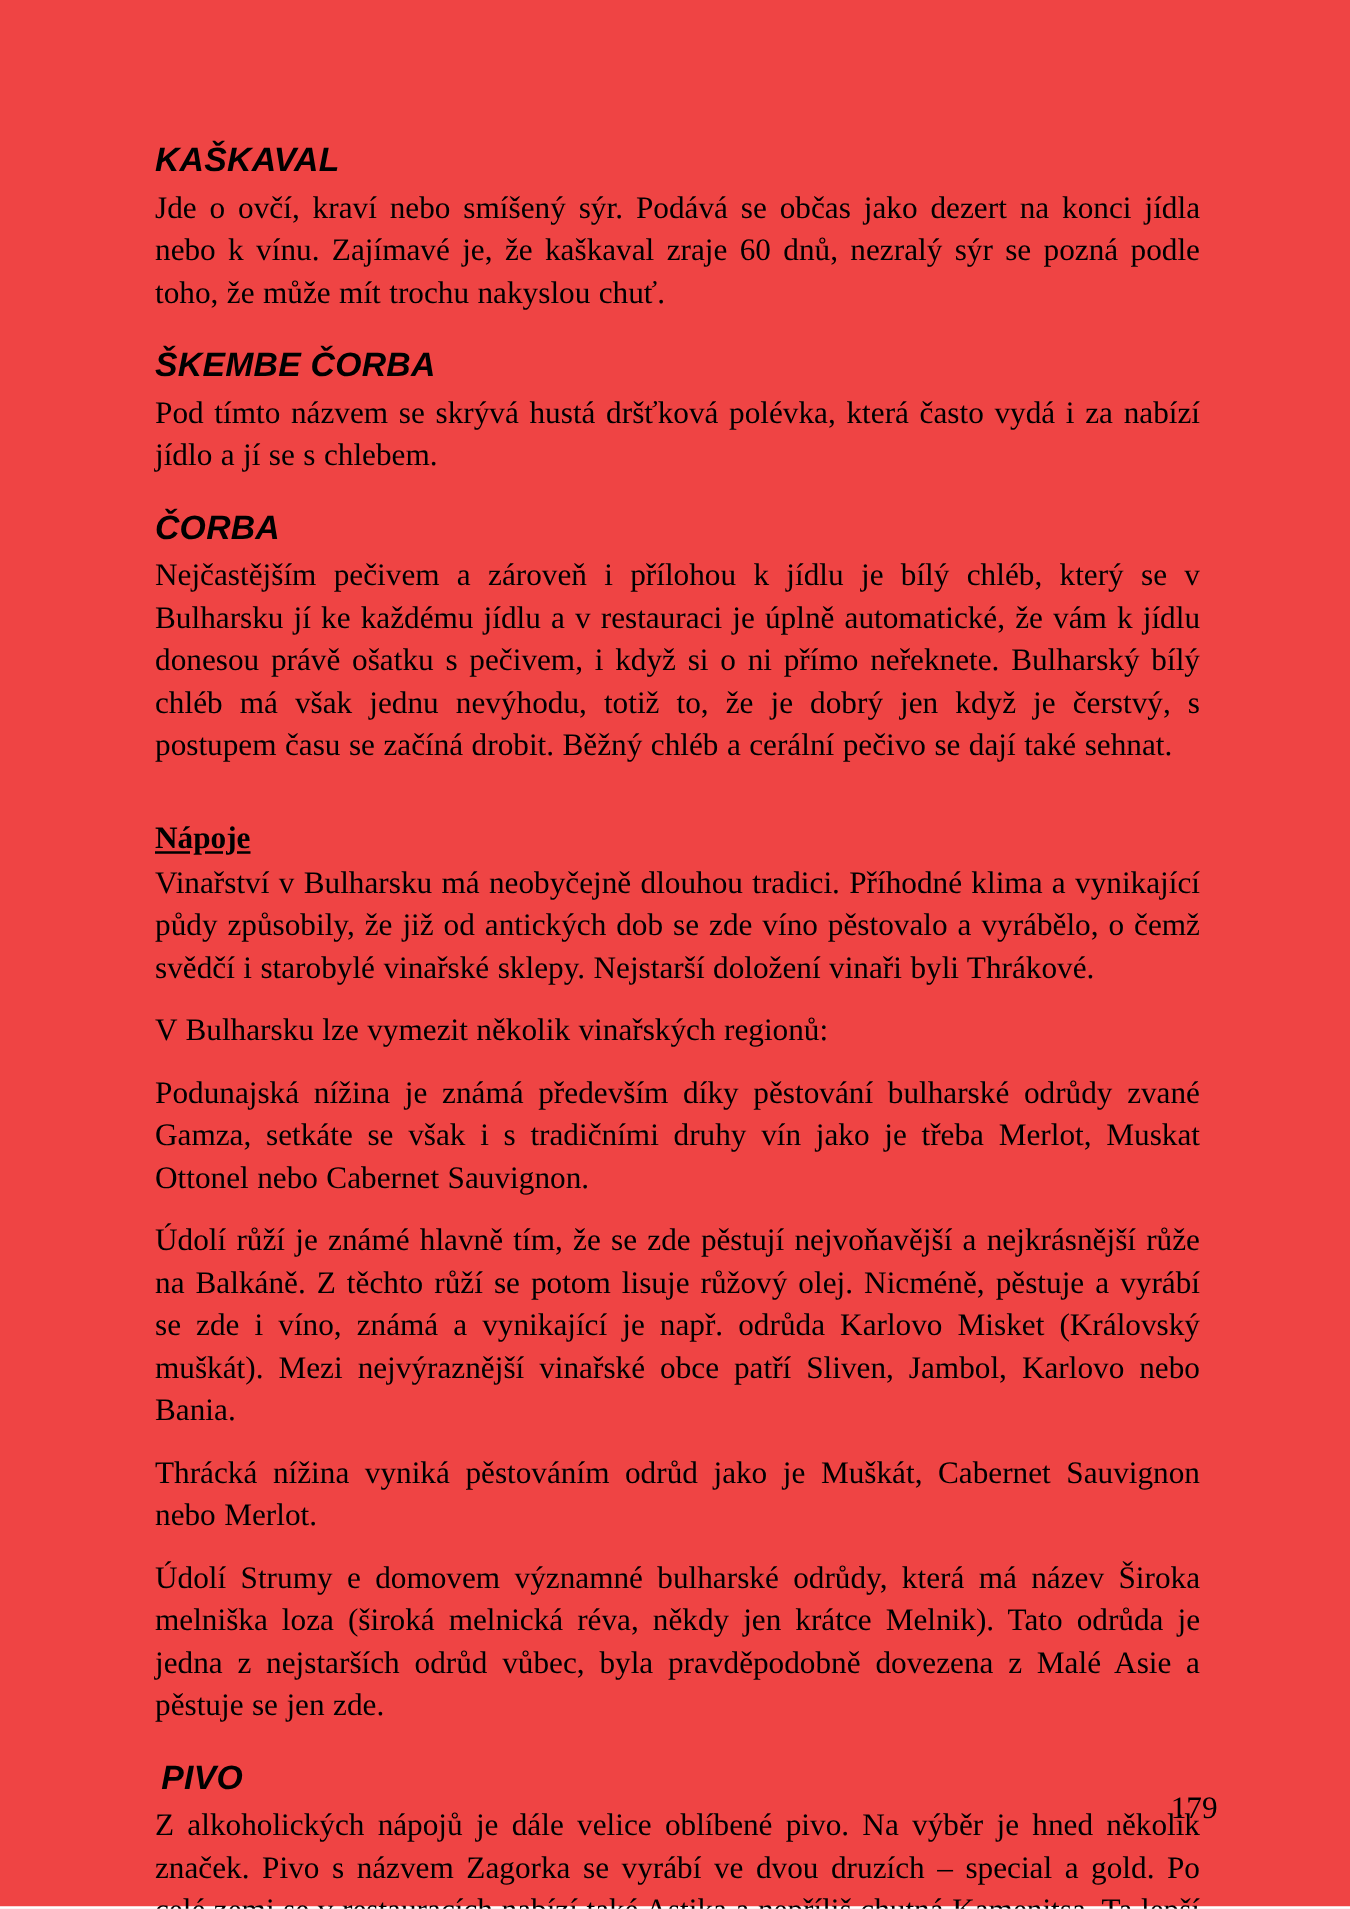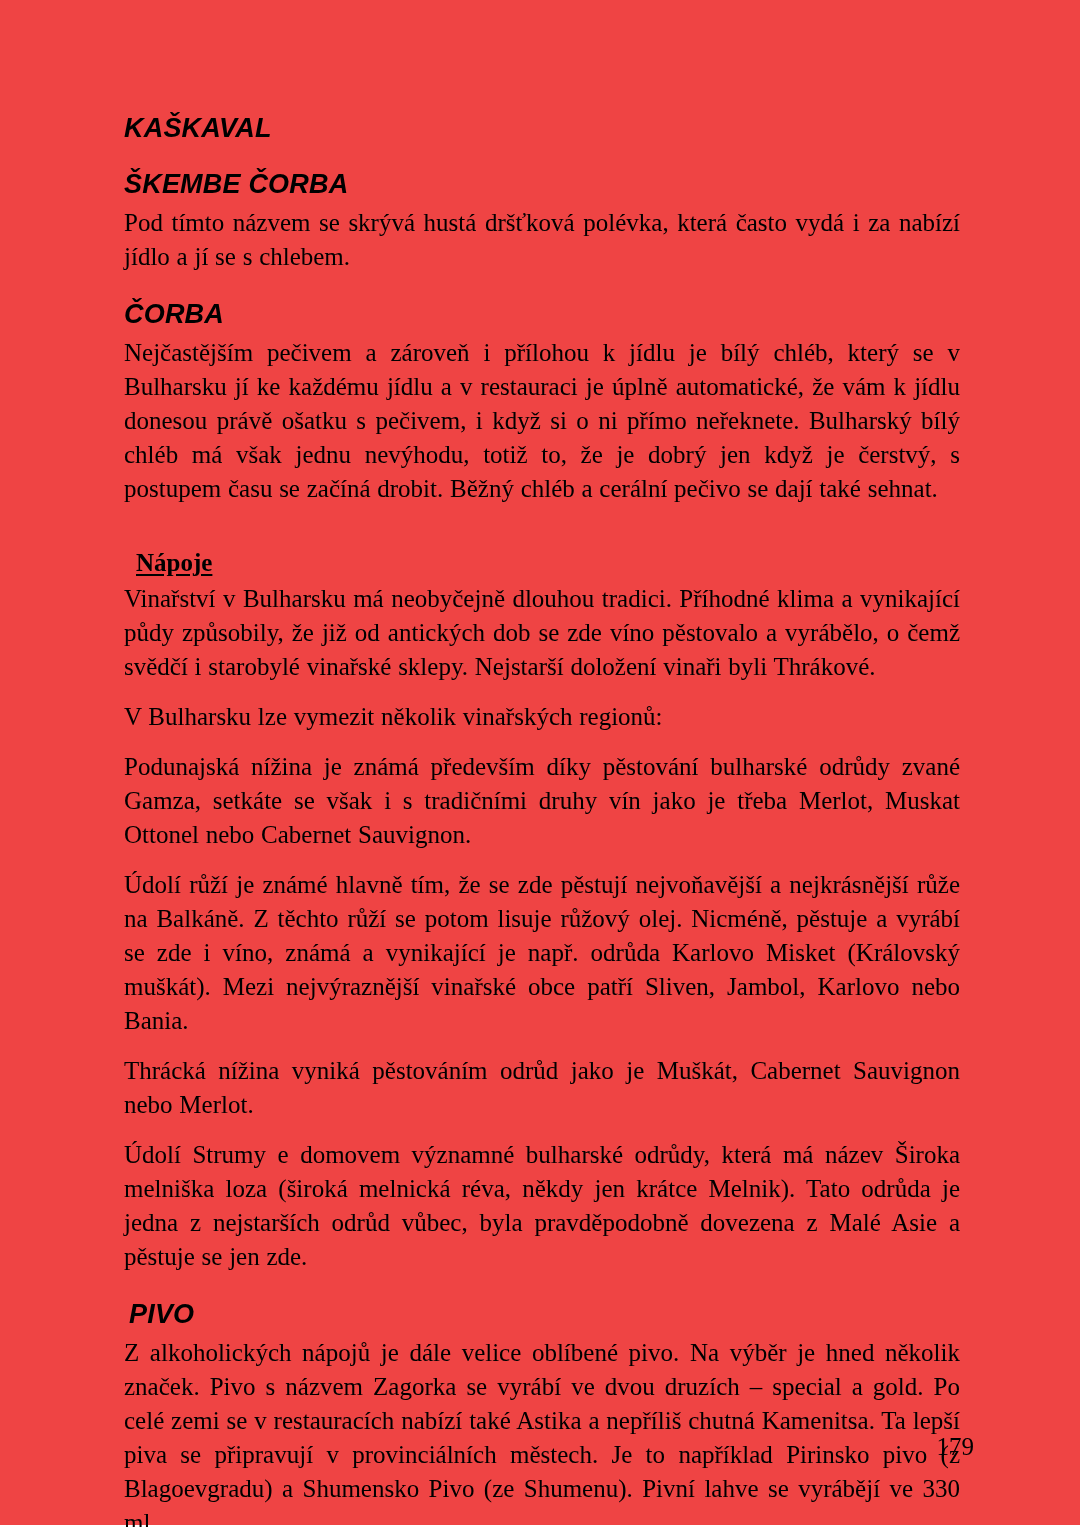--- a/index.html
+++ b/index.html
@@ -54,21 +54,21 @@
   }
 
   
   .sub-head {
     font-family: "Liberation Serif", "DejaVu Serif", serif;
     font-weight: bold;
     font-size: 25px;
     line-height: 30px;
     text-decoration: underline;
     text-underline-offset: 3px;
-    margin: 26px 0 4px 12px;
+    margin: 26px 0 4px 0;
     display: inline-block;
   }
   .sub-head-wrap {
     margin: 0;
   }
 
   
   p.body {
     font-family: "Liberation Serif", "DejaVu Serif", serif;
     font-size: 25px;
@@ -93,20 +93,21 @@
     text-align: center;
   }
 </style>
 </head>
 <body>
 
 <div class="page">
   <div class="content">
 
     <h2 class="sec-head">KAŠKAVAL</h2>
+    <p class="body">Jde o ovčí, kraví nebo smíšený sýr. Podává se občas jako dezert na konci jídla nebo k vínu. Zajímavé je, že kaškaval zraje 60 dnů, nezralý sýr se pozná podle toho, že může mít trochu nakyslou chuť.</p>
 
     <h2 class="sec-head gap">ŠKEMBE ČORBA</h2>
     <p class="body">Pod tímto názvem se skrývá hustá dršťková polévka, která často vydá i za nabízí jídlo a jí se s chlebem.</p>
 
     <h2 class="sec-head gap">ČORBA</h2>
     <p class="body">Nejčastějším pečivem a zároveň i přílohou k jídlu je bílý chléb, který se v Bulharsku jí ke každému jídlu a v restauraci je úplně automatické, že vám k jídlu donesou právě ošatku s pečivem, i když si o ni přímo neřeknete. Bulharský bílý chléb má však jednu nevýhodu, totiž to, že je dobrý jen když je čerstvý, s postupem času se začíná drobit. Běžný chléb a cerální pečivo se dají také sehnat.</p>
 
     <div class="sub-head-wrap">
       <span class="sub-head">Nápoje</span>
     </div>

